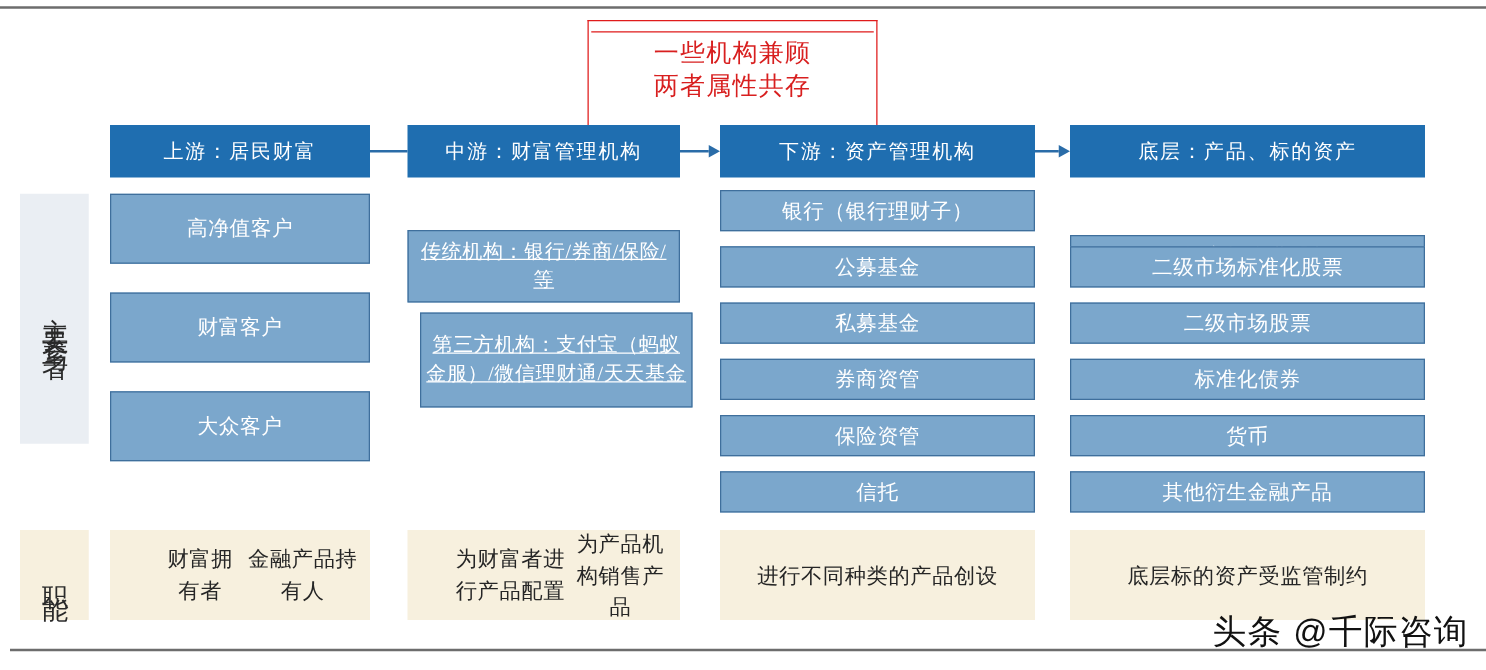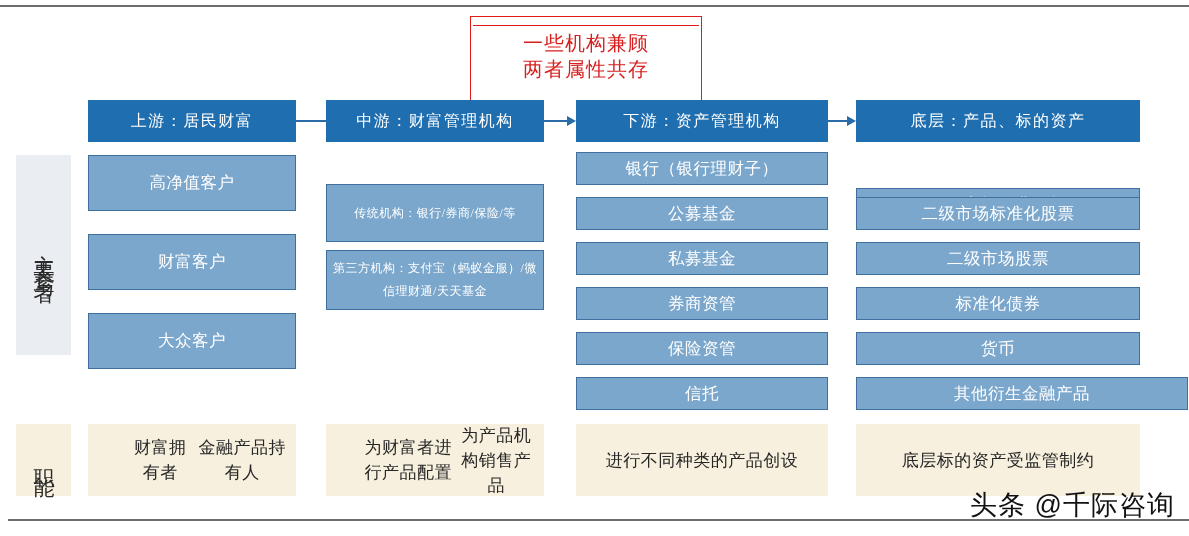--- a/index.html
+++ b/index.html
@@ -138,21 +138,21 @@
     color: #ffffff;
     font-size: 16.5px;
     line-height: 22px;
     display: flex;
     align-items: center;
     justify-content: center;
     text-align: center;
     letter-spacing: 0.5px;
     padding: 0 4px;
   }
-  .itembox.tall { font-size: 12px; line-height: 23px; }
+  .itembox.tall { font-size: 16px; line-height: 23px; text-decoration: underline; }
 
   
   .funcbox {
     position: absolute;
     background: #f7f0de;
     box-sizing: border-box;
     color: #262626;
     font-size: 17px;
     line-height: 25px;
     display: flex;
@@ -219,35 +219,35 @@
 
   <div class="sidelabel functions" style="left:16px; top:424px; width:55px; height:72px;">
     <span class="vtext">职能</span>
   </div>
 
   <div class="itembox" style="left:88px; top:155px; width:208px; height:56px;">高净值客户</div>
   <div class="itembox" style="left:88px; top:234px; width:208px; height:56px;">财富客户</div>
   <div class="itembox" style="left:88px; top:313px; width:208px; height:56px;">大众客户</div>
 
   <div class="itembox tall" style="left:326px; top:184px; width:218px; height:58px;">传统机构：银行/券商/保险/等</div>
-  <div class="itembox tall" style="left:326px; top:250px; width:218px; height:60px;">第三方机构：支付宝（蚂蚁金服）/微信理财通/天天基金</div>
+  <div class="itembox tall" style="left:336px; top:250px; width:218px; height:76px;">第三方机构：支付宝（蚂蚁金服）/微信理财通/天天基金</div>
 
   <div class="itembox" style="left:576px; top:152px; width:252px; height:33px;">银行（银行理财子）</div>
   <div class="itembox" style="left:576px; top:197px; width:252px; height:33px;">公募基金</div>
   <div class="itembox" style="left:576px; top:242px; width:252px; height:33px;">私募基金</div>
   <div class="itembox" style="left:576px; top:287px; width:252px; height:33px;">券商资管</div>
   <div class="itembox" style="left:576px; top:332px; width:252px; height:33px;">保险资管</div>
   <div class="itembox" style="left:576px; top:377px; width:252px; height:33px;">信托</div>
 
   <div class="itembox" style="left:856px; top:152px; width:284px; height:33px;margin-top:36px;">一级市场企业股权</div>
   <div class="itembox" style="left:856px; top:197px; width:284px; height:33px;">二级市场标准化股票</div>
   <div class="itembox" style="left:856px; top:242px; width:284px; height:33px;">二级市场股票</div>
   <div class="itembox" style="left:856px; top:287px; width:284px; height:33px;">标准化债券</div>
   <div class="itembox" style="left:856px; top:332px; width:284px; height:33px;">货币</div>
-  <div class="itembox" style="left:856px; top:377px; width:332px; height:33px;">其他衍生金融产品</div>
+  <div class="itembox" style="left:856px; top:377px; width:284px; height:33px;">其他衍生金融产品</div>
 
   <div class="funcbox" style="left:88px; top:424px; width:208px; height:72px;padding-left:38px;">
       <div>财富拥有者</div>
       <div>金融产品持有人</div>
     </div>
   <div class="funcbox" style="left:326px; top:424px; width:218px; height:72px;padding-left:36px;">
       <div>为财富者进行产品配置</div>
       <div>为产品机构销售产品</div>
     </div>
   <div class="funcbox" style="left:576px; top:424px; width:252px; height:72px;">进行不同种类的产品创设</div>

